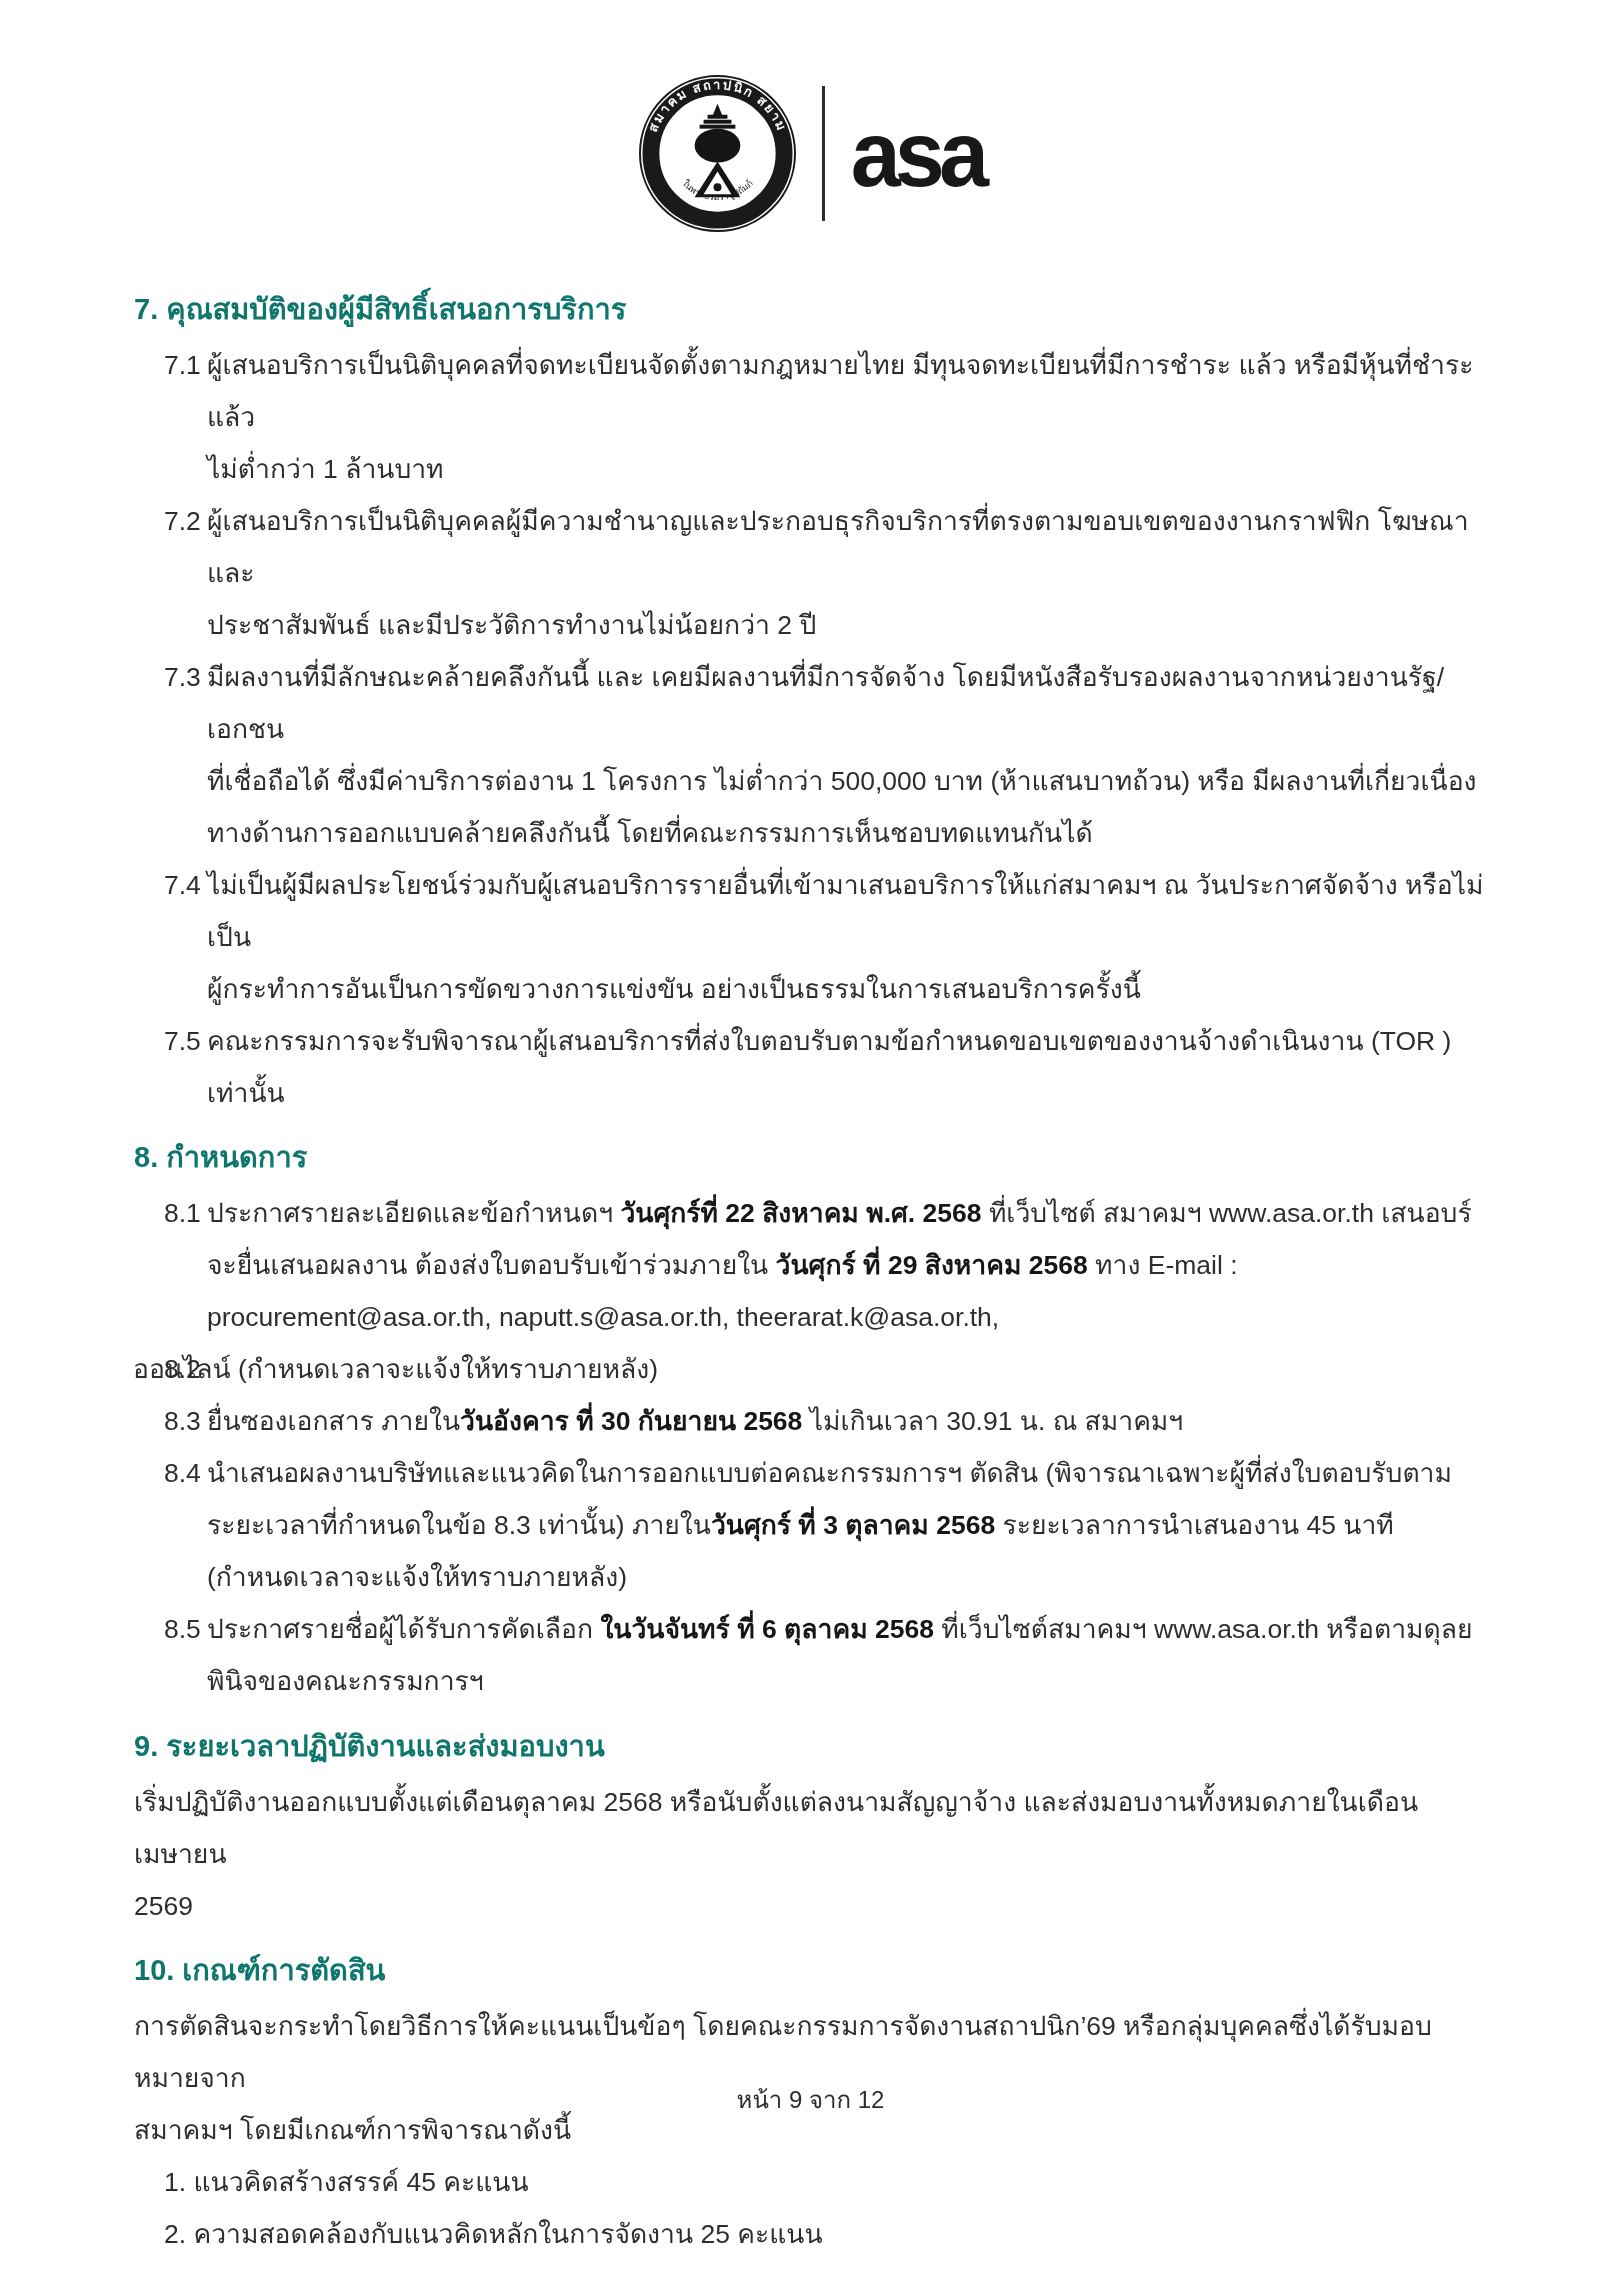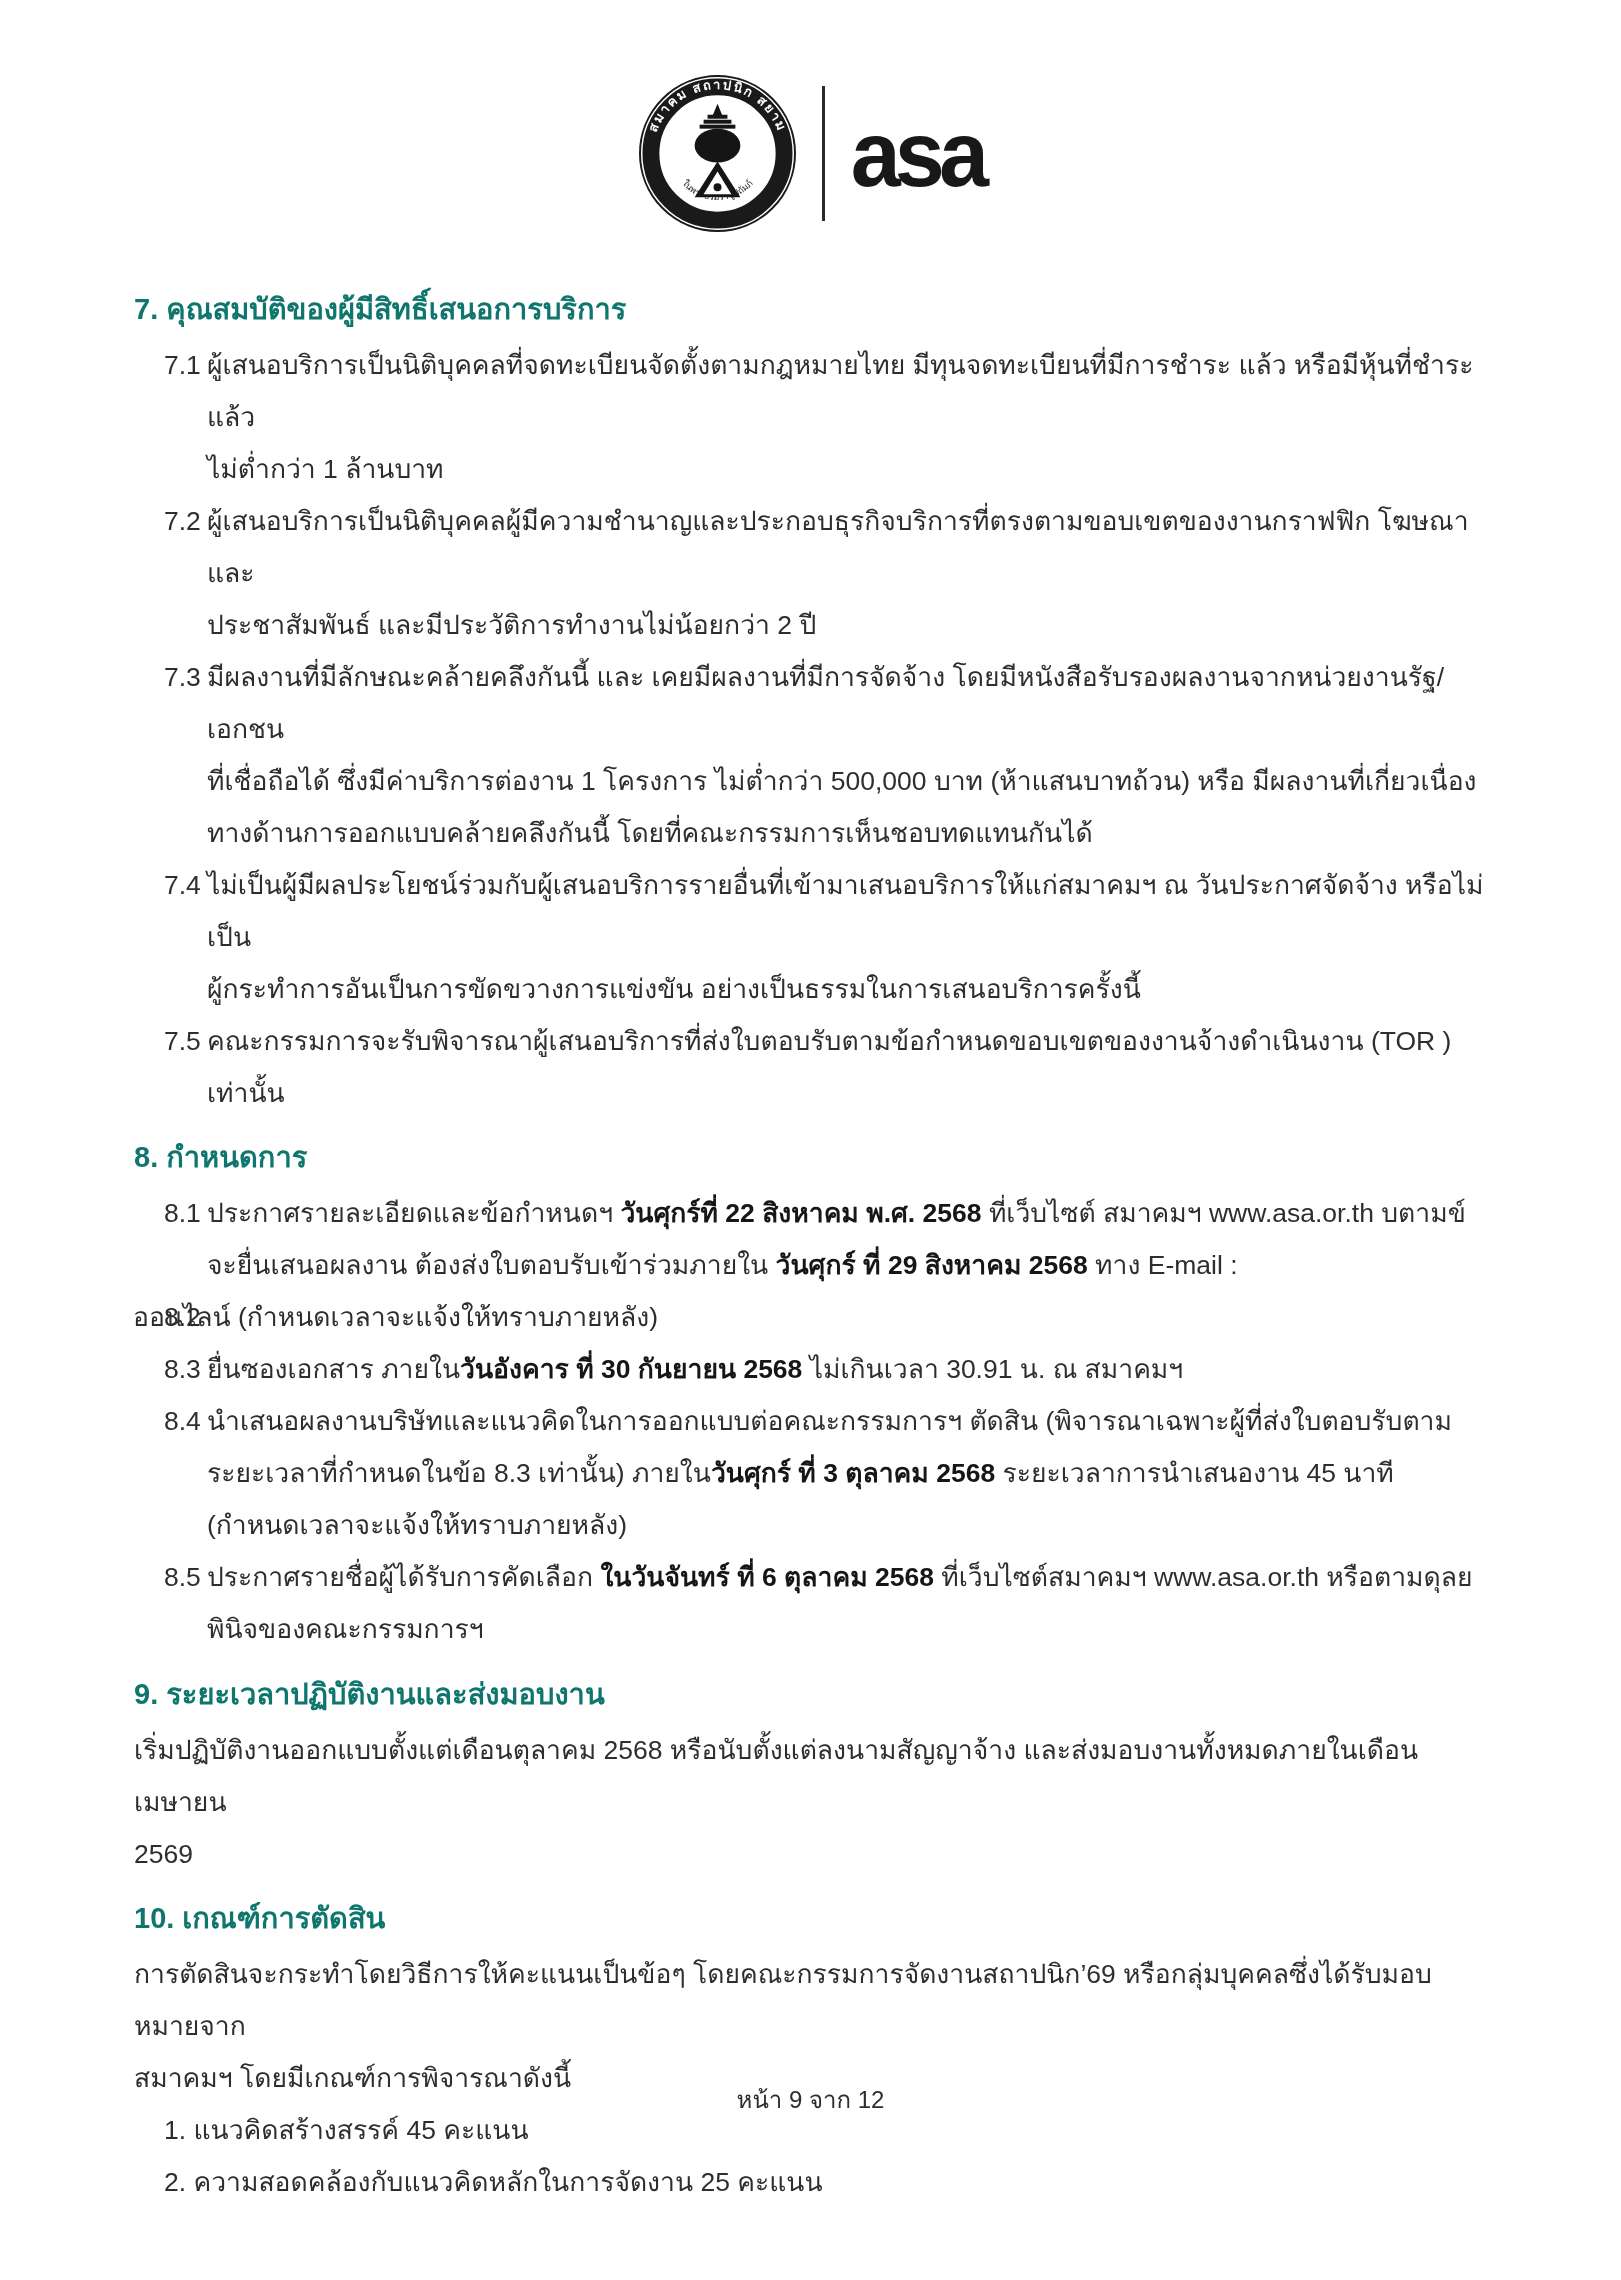--- a/index.html
+++ b/index.html
@@ -113,22 +113,23 @@
         <div class="lines">
           <div class="line"><span>คณะกรรมการจะรับพิจารณาผู้เสนอบริการที่ส่งใบตอบรับตามข้อกำหนดขอบเขตของงานจ้างดำเนินงาน (TOR ) เท่านั้น</span></div>
         </div>
       </div>
     </section>
     <section class="doc-section">
       <h2 class="sec-heading">8. กำหนดการ</h2>
       <div class="item">
         <span class="num">8.1</span>
         <div class="lines">
-          <div class="line"><span>ประกาศรายละเอียดและข้อกำหนดฯ </span><span class="b">วันศุกร์ที่ 22 สิงหาคม พ.ศ. 2568</span><span> ที่เว็บไซต์ สมาคมฯ www.asa.or.th บตามข์</span></div>
+          <div class="line"><span>ประกาศรายละเอียดและข้อกำหนดฯ </span><span class="b">วันศุกร์ที่ 22 สิงหาคม พ.ศ. 2568</span><span> ที่เว็บไซต์ สมาคมฯ www.asa.or.th เสนอบร์</span></div>
           <div class="line"><span>จะยื่นเสนอผลงาน ต้องส่งใบตอบรับเข้าร่วมภายใน </span><span class="b">วันศุกร์ ที่ 29 สิงหาคม 2568</span><span> ทาง E-mail :</span></div>
+          <div class="line"><span>procurement@asa.or.th, naputt.s@asa.or.th, theerarat.k@asa.or.th,</span></div>
         </div>
       </div>
       <div class="item">
         <span class="num">8.2</span>
         <div class="lines">
           <div class="line outdent"><span>ออนไลน์ (กำหนดเวลาจะแจ้งให้ทราบภายหลัง)</span></div>
         </div>
       </div>
       <div class="item">
         <span class="num">8.3</span>

